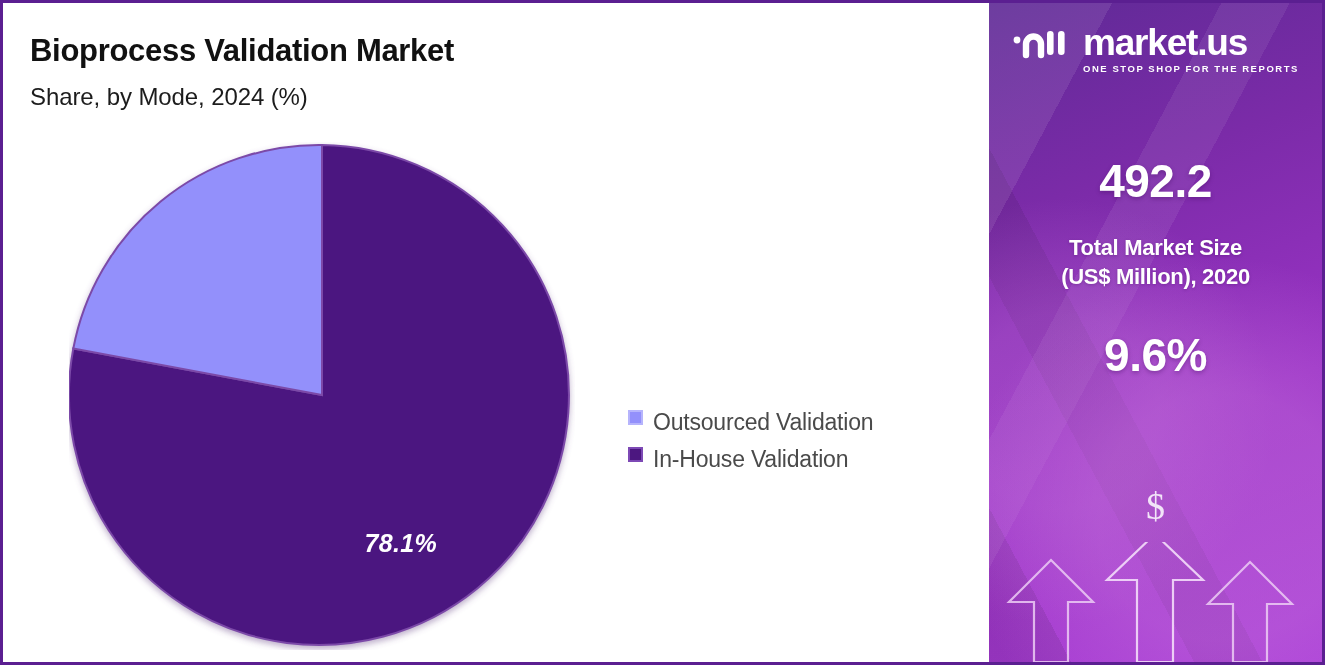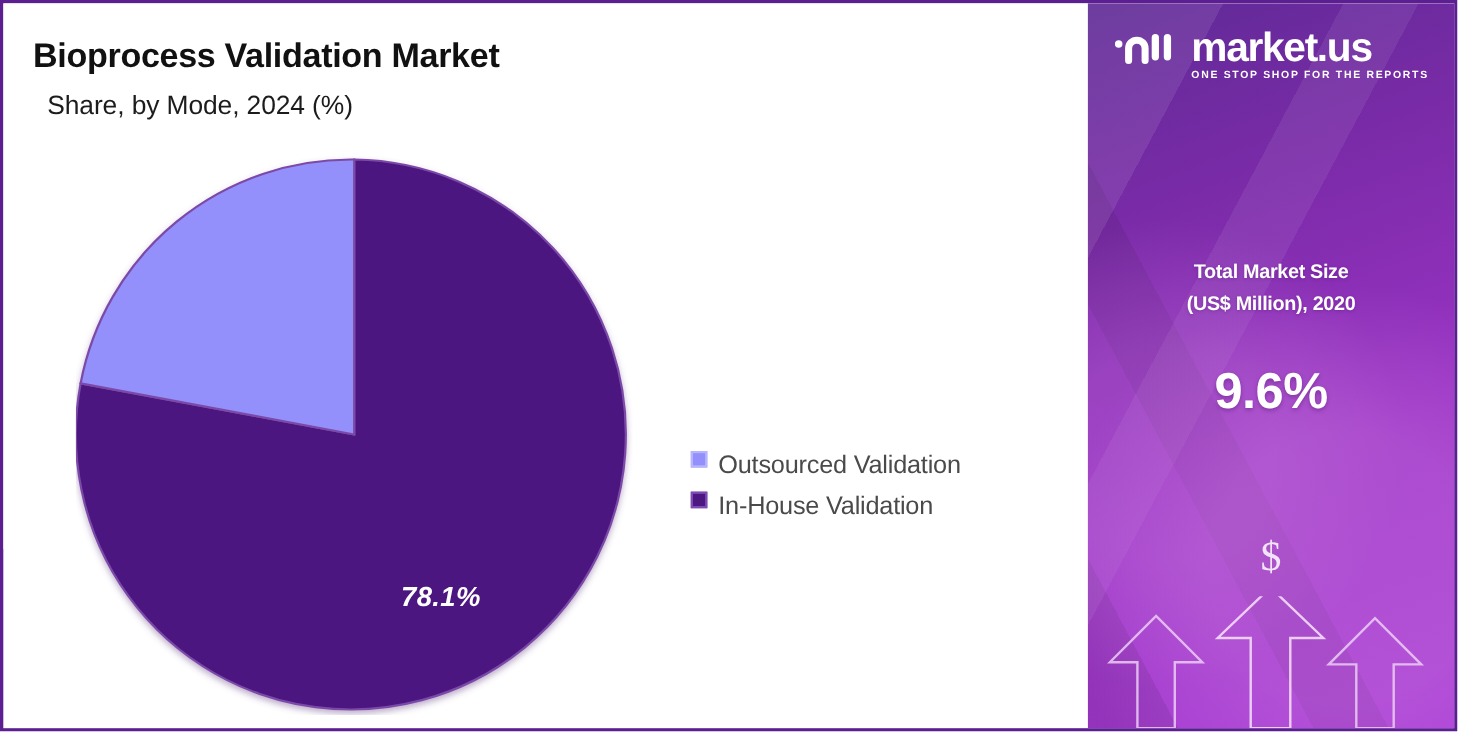--- a/index.html
+++ b/index.html
@@ -33,21 +33,21 @@
     left: 27px;
     top: 30px;
     font-size: 31px;
     font-weight: bold;
     color: #111111;
     letter-spacing: -0.3px;
     white-space: nowrap;
   }
   .subtitle {
     position: absolute;
-    left: 40px;
+    left: 27px;
     top: 80px;
     font-size: 24px;
     font-weight: normal;
     color: #1c1c1c;
     letter-spacing: -0.1px;
     white-space: nowrap;
   }
 
   .pie-wrap {
     position: absolute;
@@ -161,21 +161,21 @@
     position: absolute;
     left: 0; right: 0;
     font-size: 46px;
     font-weight: bold;
     letter-spacing: -0.5px;
     text-shadow: 0 2px 4px rgba(60,10,90,0.35);
   }
   .stat-caption {
     position: absolute;
     left: 0; right: 0;
-    font-size: 18px;
+    font-size: 22px;
     font-weight: bold;
     line-height: 29px;
     letter-spacing: -0.3px;
     text-shadow: 0 1px 3px rgba(60,10,90,0.3);
   }
   #market-size-value { top: 151px; }
   #market-size-caption { top: 230px; }
   #cagr-value { top: 325px; }
   #cagr-caption { top: 401px; }
 
@@ -250,20 +250,21 @@
           <rect x="35" y="7" width="6.6" height="24" rx="3.3" fill="#ffffff"></rect>
           <rect x="46" y="7" width="6.6" height="24" rx="3.3" fill="#ffffff"></rect>
         </svg>
       </span>
       <span class="logo-text-wrap">
         <span class="logo-word" style="display:block;">market.us</span>
         <span class="logo-tag" style="display:block;">ONE STOP SHOP FOR THE REPORTS</span>
       </span>
     </div>
 
+    <div class="stat-value" id="market-size-value">492.2</div>
     <div class="stat-caption" id="market-size-caption">
       <span>Total Market Size</span><br>
       <span>(US$ Million), 2020</span>
     </div>
 
     <div class="stat-value" id="cagr-value">9.6%</div>
 
     <div class="dollar-sign">$</div>
 
     <svg class="arrows" viewBox="0 0 333 120">

